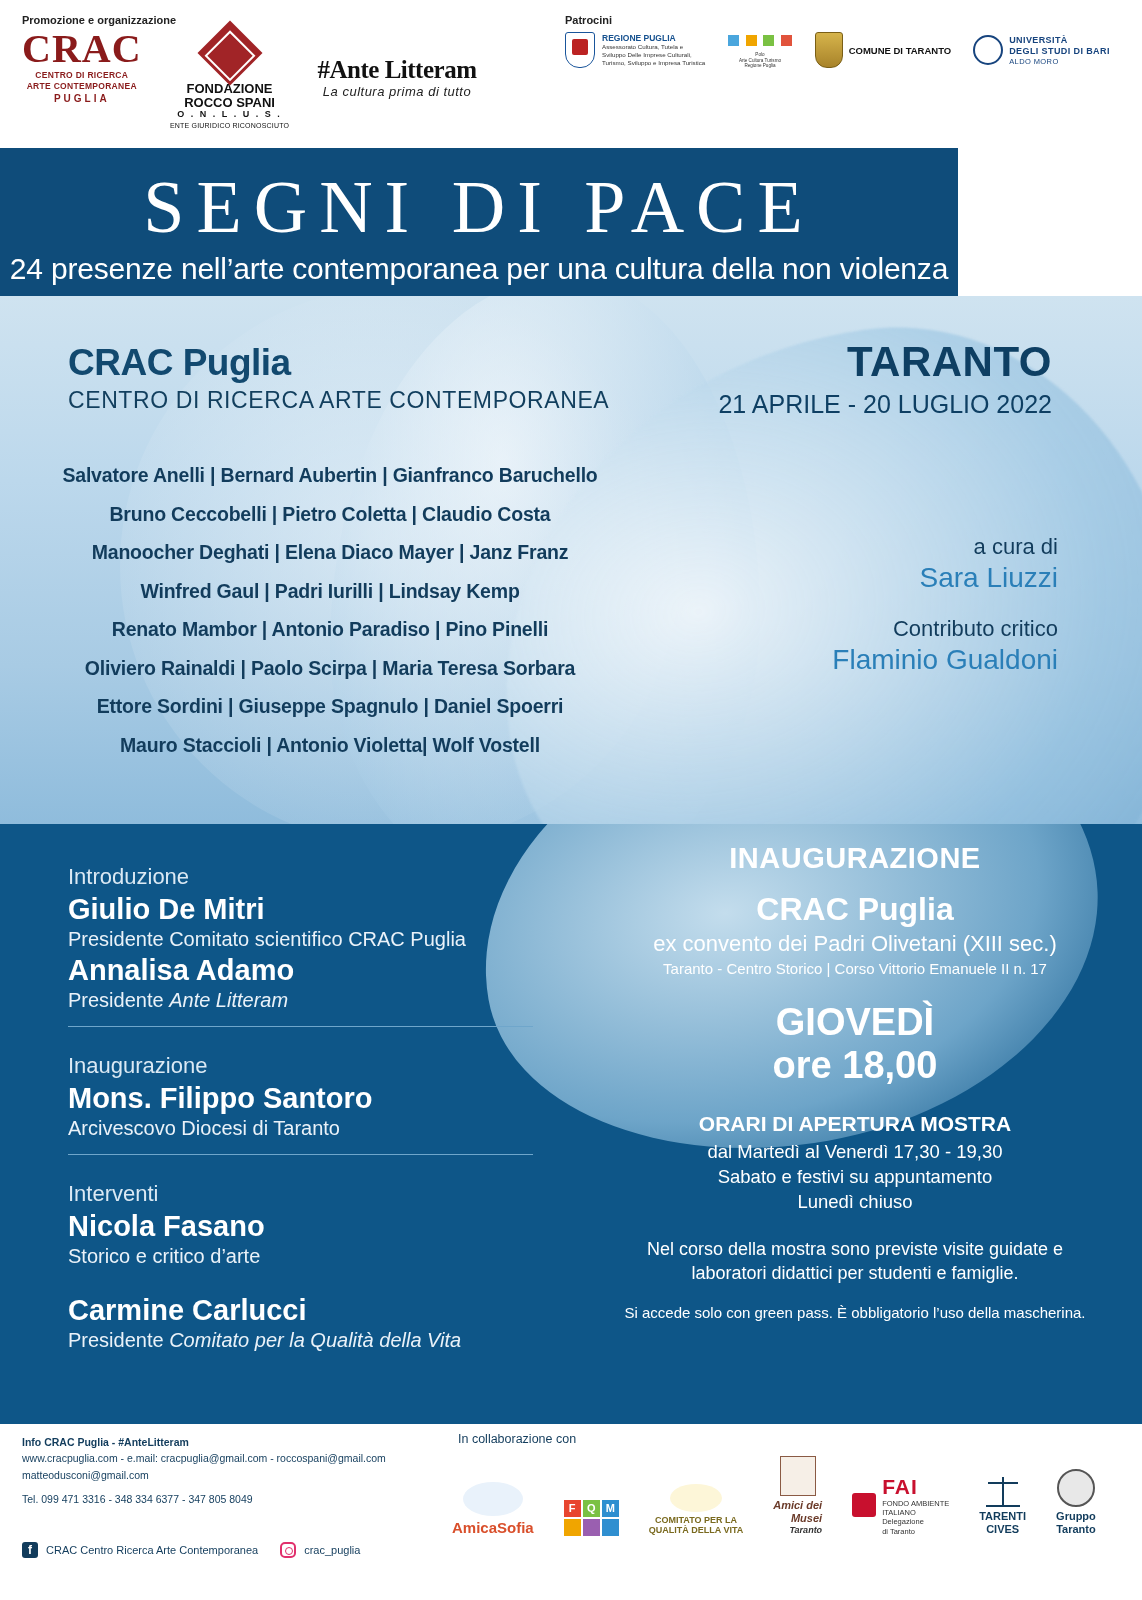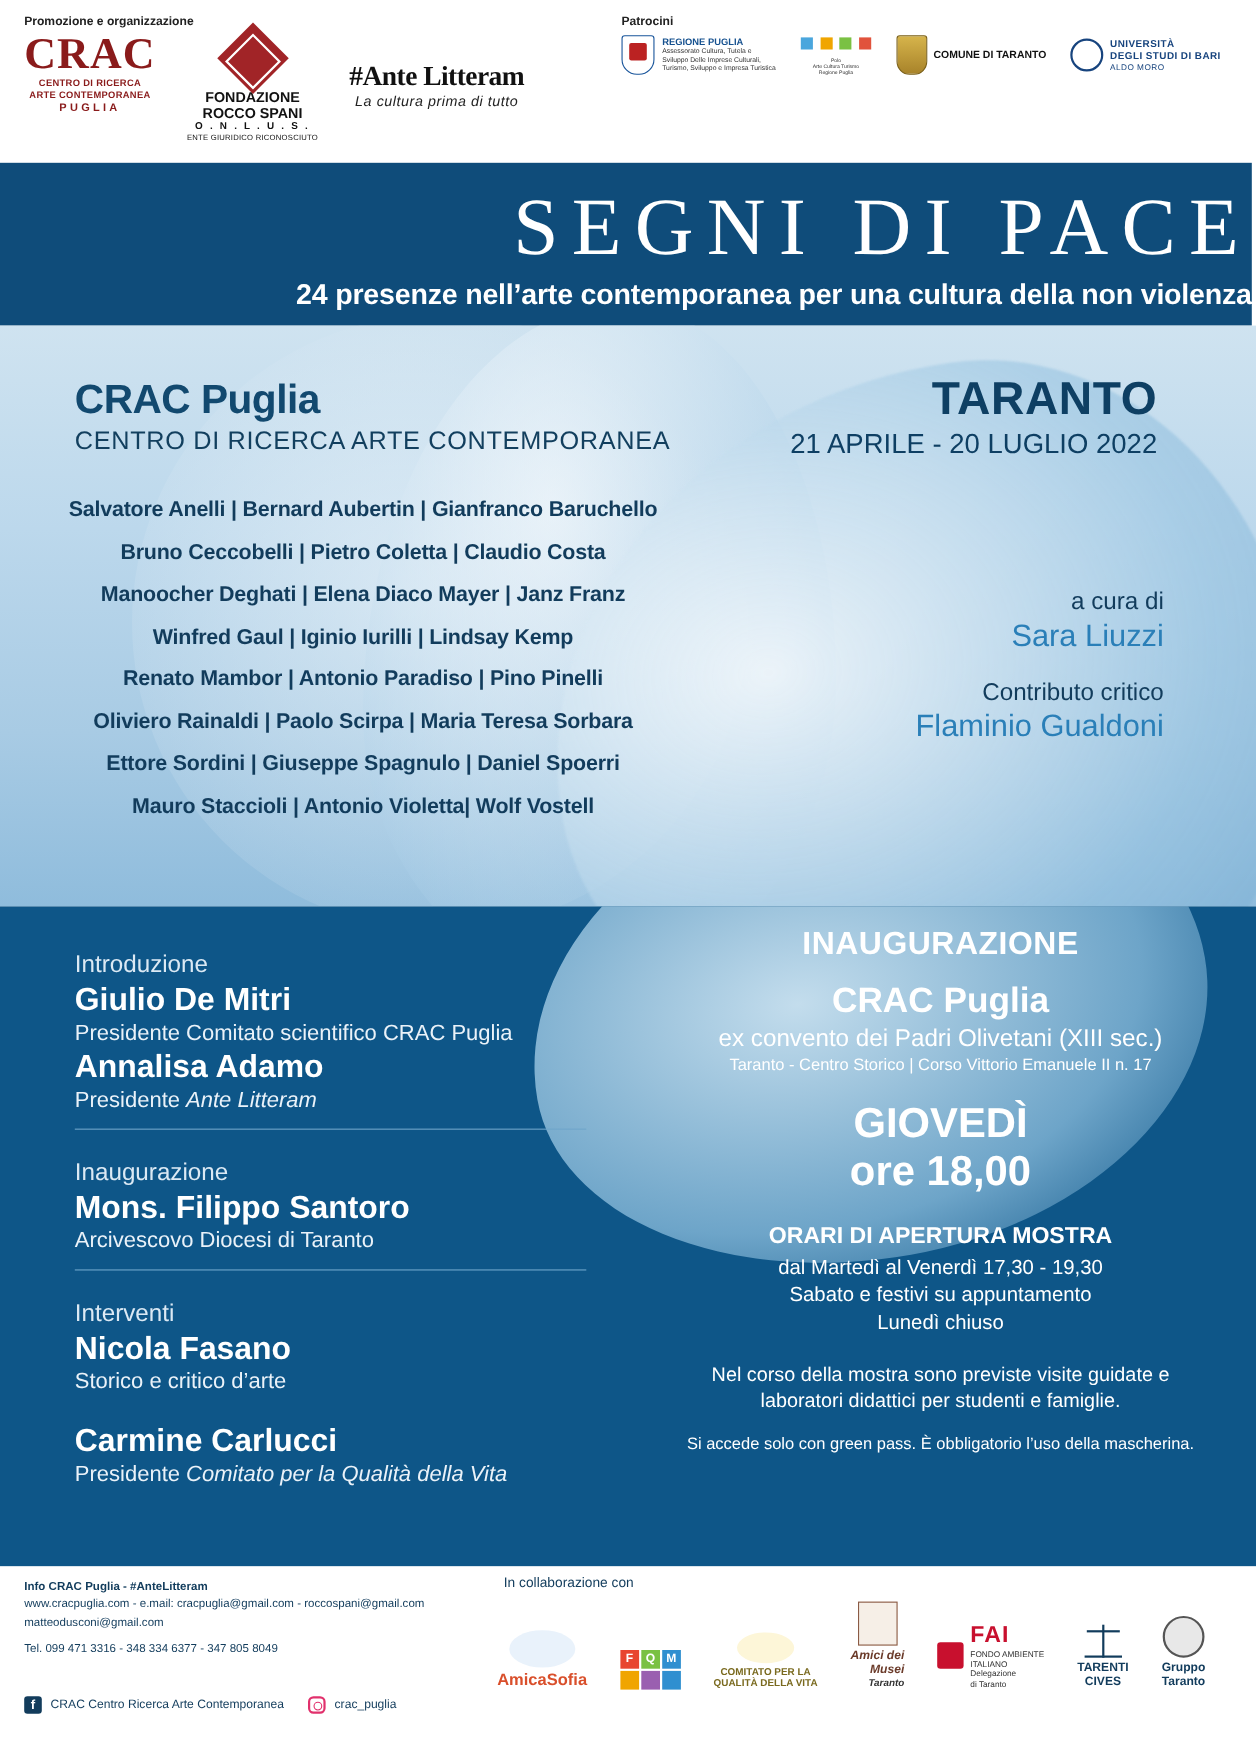--- a/index.html
+++ b/index.html
@@ -42,23 +42,23 @@
   .pact .cap{font-size:4.6px;color:#333;line-height:1.2;margin-top:2px;}
   .comune { display:flex;align-items:center;gap:6px;}
   .crest{width:28px;height:36px;background:linear-gradient(#d6b44b,#a8832a);border-radius:3px 3px 12px 12px;border:1px solid #7a5f16;}
   .comune .c1{font-size:9.5px;font-weight:bold;color:#111;}
   .uni { display:flex;align-items:center;gap:6px;}
   .uni-seal{width:30px;height:30px;border-radius:50%;border:2px solid #17447e;background:#fff;}
   .uni .u1{font-size:9px;font-weight:bold;color:#17447e;letter-spacing:0.4px;line-height:1.25;}
   .uni .u2{font-size:7.5px;color:#17447e;letter-spacing:0.4px;}
 
   
-  .titleband { position:absolute; left:0; top:148px; width:1138px; height:148px; background:#0f4c7a; color:#fff; text-align:right;}
+  .titleband { position:absolute; left:0; top:148px; width:958px; height:148px; background:#0f4c7a; color:#fff; text-align:center;}
   .titleband h1 { font-family:"Liberation Serif", serif; font-weight:normal; font-size:74px; letter-spacing:12px; line-height:1; padding-top:22px;}
-  .titleband .sub { font-size:26px; font-weight:700; margin-top:8px; letter-spacing:-0.2px;}
+  .titleband .sub { font-size:30px; font-weight:400; margin-top:8px; letter-spacing:-0.2px;}
 
   
   .sky { position:absolute; left:0; top:296px; width:1142px; height:528px;
          background: linear-gradient(180deg,#cfe3f0 0%, #bcd8ec 35%, #a8cbe4 70%, #8fbcdc 100%); overflow:hidden;}
   .wing {
     position:absolute; right:-40px; top:40px; width:680px; height:640px;
     background: radial-gradient(ellipse at 30% 40%, rgba(255,255,255,.75), rgba(150,195,225,.55) 60%, rgba(90,150,195,.45));
     border-radius: 60% 40% 45% 55% / 55% 50% 50% 45%;
     transform: rotate(-8deg);
     filter: blur(1px);
@@ -75,21 +75,21 @@
   }
 
   .venue { position:absolute; left:68px; top:46px; }
   .venue h2 { font-size:37px; color:#12496f; font-weight:bold; letter-spacing:-0.5px;}
   .venue .v2 { font-size:23px; color:#123f5e; letter-spacing:0.6px; margin-top:3px;}
 
   .place { position:absolute; right:90px; top:42px; text-align:right;}
   .place .city { font-size:42px; font-weight:bold; color:#0e3f63; letter-spacing:0.5px;}
   .place .dates { font-size:25px; color:#0e3f63; margin-top:4px;}
 
-  .artists { position:absolute; left:0; top:156px; width:660px; text-align:center; }
+  .artists { position:absolute; left:0; top:168px; width:660px; text-align:center; }
   .artists .row { font-size:19.5px; font-weight:bold; color:#123c5c; margin-bottom:15.5px; letter-spacing:-0.2px;}
 
   .curator { position:absolute; right:84px; top:238px; text-align:right;}
   .curator .lbl { font-size:22px; color:#123c5c;}
   .curator .name { font-size:28px; color:#2a7fb8; margin-top:2px;}
   .critic { position:absolute; right:84px; top:320px; text-align:right;}
   .critic .lbl { font-size:22px; color:#123c5c;}
   .critic .name { font-size:28px; color:#2a7fb8; margin-top:2px;}
 
   
@@ -231,21 +231,21 @@
 
     <div class="place">
       <div class="city">TARANTO</div>
       <div class="dates">21 APRILE - 20 LUGLIO 2022</div>
     </div>
 
     <div class="artists">
       <div class="row">Salvatore Anelli | Bernard Aubertin | Gianfranco Baruchello</div>
       <div class="row">Bruno Ceccobelli | Pietro Coletta | Claudio Costa</div>
       <div class="row">Manoocher Deghati | Elena Diaco Mayer | Janz Franz</div>
-      <div class="row">Winfred Gaul | Iginio Iurilli | Lindsay Kemp</div>
+      <div class="row">Winfred Gaul | Padri Iurilli | Lindsay Kemp</div>
       <div class="row">Renato Mambor | Antonio Paradiso | Pino Pinelli</div>
       <div class="row">Oliviero Rainaldi | Paolo Scirpa | Maria Teresa Sorbara</div>
       <div class="row">Ettore Sordini | Giuseppe Spagnulo | Daniel Spoerri</div>
       <div class="row">Mauro Staccioli | Antonio Violetta| Wolf Vostell</div>
     </div>
 
     <div class="curator">
       <div class="lbl">a cura di</div>
       <div class="name">Sara Liuzzi</div>
     </div>

